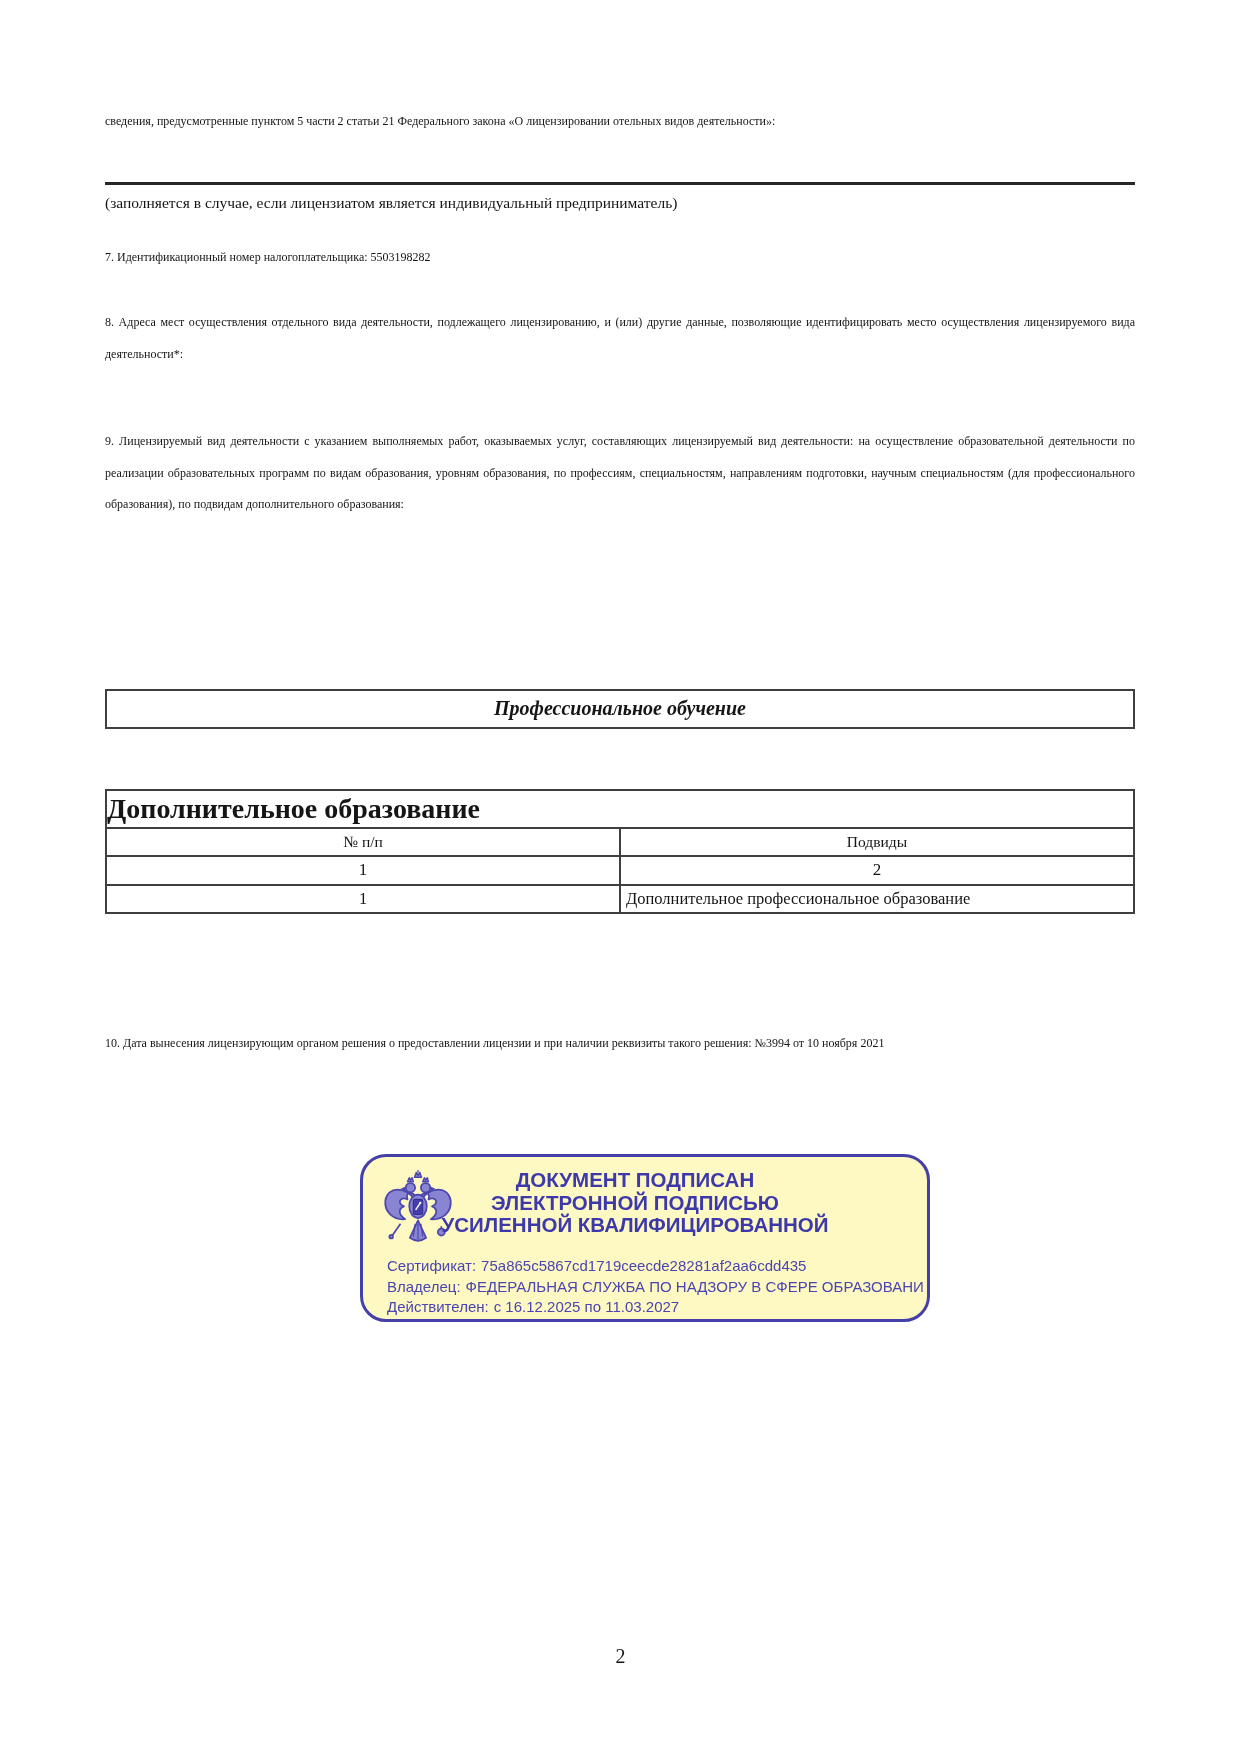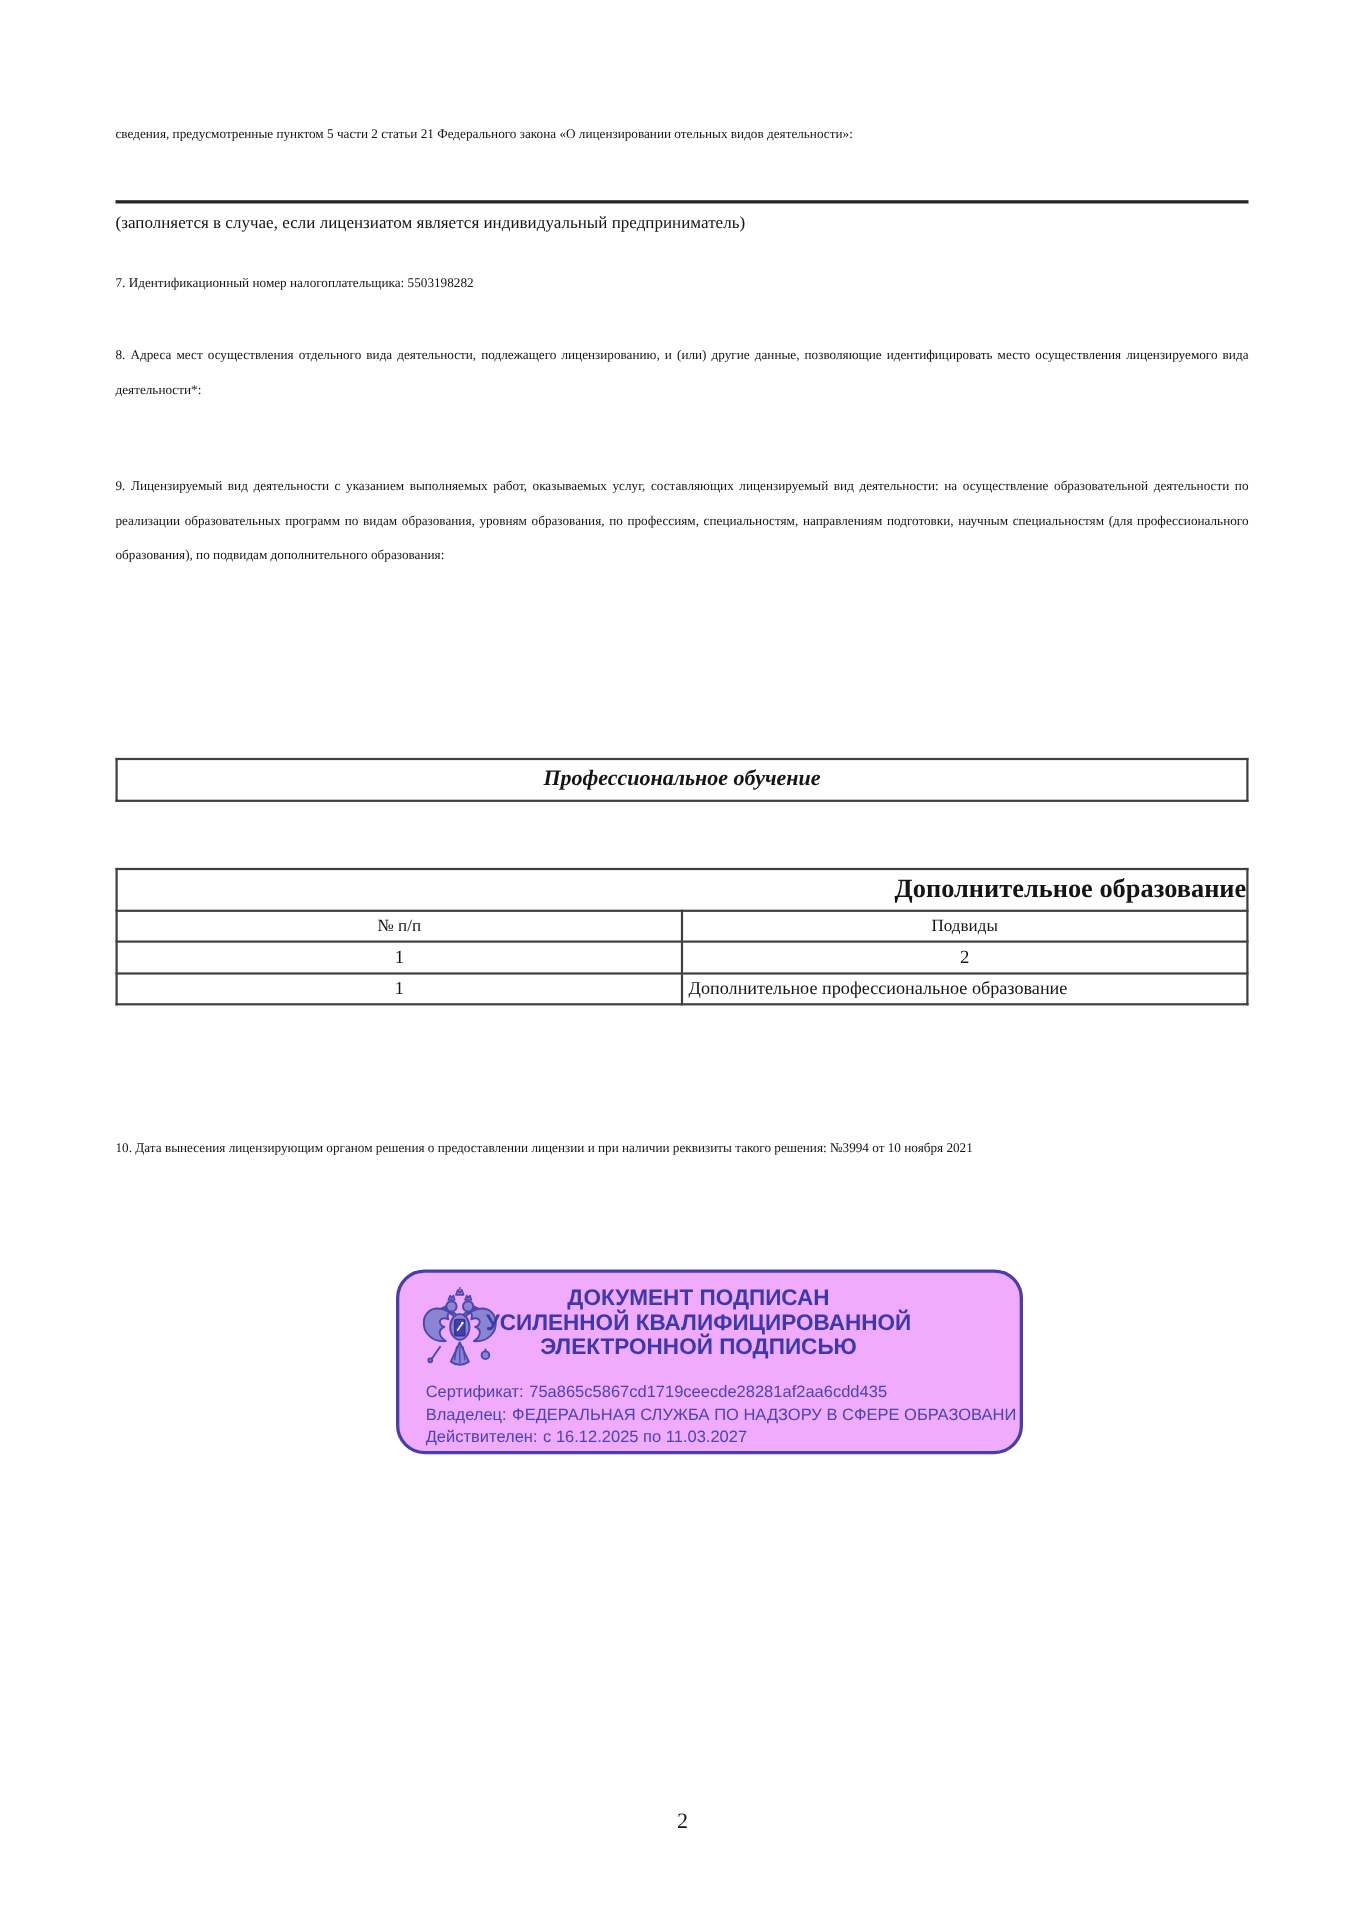--- a/index.html
+++ b/index.html
@@ -30,39 +30,39 @@
   }
   .item7{margin-top:29px;}
   .item8{margin-top:34px;}
   .item9{margin-top:56px;}
 
   table{border-collapse:collapse;width:100%;table-layout:fixed;}
   td{border:2px solid #3f3f3f;padding:0;vertical-align:middle;}
   .tbl-vocational{margin-top:168px;font-style:italic;}
   .tbl-vocational td{height:36px;text-align:center;font-weight:bold;font-size:20px;}
   .tbl-additional{margin-top:60px;}
-  .tbl-additional .title-cell{height:36px;text-align:right;font-weight:bold;font-size:24px;}
+  .tbl-additional .title-cell{height:36px;text-align:left;font-weight:bold;font-size:28px;}
   .tbl-additional .hdr-cell{height:26px;text-align:center;font-size:15.5px;}
   .tbl-additional .numline-cell{height:27px;text-align:center;font-size:17px;}
   .tbl-additional .data-num{height:26px;text-align:center;font-size:16.5px;}
   .tbl-additional .data-sub{height:26px;text-align:left;font-size:16.5px;padding-left:5px;}
   .col-num{width:100px;}
 
   .item10{margin-top:114px;}
 
   .stamp{
     position:relative;
     margin-top:95px;margin-left:255px;
     width:570px;height:168px;
     border:3px solid #4540a8;
     border-radius:26px;
     box-sizing:border-box;
     font-family:"Liberation Sans", sans-serif;
     color:#433eae;
-    background:#f0abfc;
+    background:#fef9c3;
   }
   .stamp-eagle{position:absolute;left:20px;top:12px;width:70px;height:84px;}
   .stamp-title{
     position:absolute;left:52px;top:12px;width:440px;
     text-align:center;font-weight:bold;
     font-size:20.5px;line-height:22.5px;
     color:#3d39ab;
     letter-spacing:0px;
   }
   .stamp-info{
@@ -165,22 +165,22 @@
 
         <g stroke="#4c47ad" stroke-width="2" fill="none">
           <line x1="55" y1="92" x2="52" y2="114"></line>
           <line x1="60" y1="92" x2="60" y2="118"></line>
           <line x1="65" y1="92" x2="68" y2="114"></line>
         </g>
       </svg>
 
       <div class="stamp-title">
         <div>ДОКУМЕНТ ПОДПИСАН</div>
+        <div>ЭЛЕКТРОННОЙ ПОДПИСЬЮ</div>
         <div>УСИЛЕННОЙ КВАЛИФИЦИРОВАННОЙ</div>
-        <div>ЭЛЕКТРОННОЙ ПОДПИСЬЮ</div>
       </div>
 
       <div class="stamp-info">
         <div><span class="lbl">Сертификат:</span><span>75a865c5867cd1719ceecde28281af2aa6cdd435</span></div>
         <div><span class="lbl">Владелец:</span><span>ФЕДЕРАЛЬНАЯ СЛУЖБА ПО НАДЗОРУ В СФЕРЕ ОБРАЗОВАНИЯ И НАУ</span></div>
         <div><span class="lbl">Действителен:</span><span>с 16.12.2025 по 11.03.2027</span></div>
       </div>
     </div>
 
   </div>

